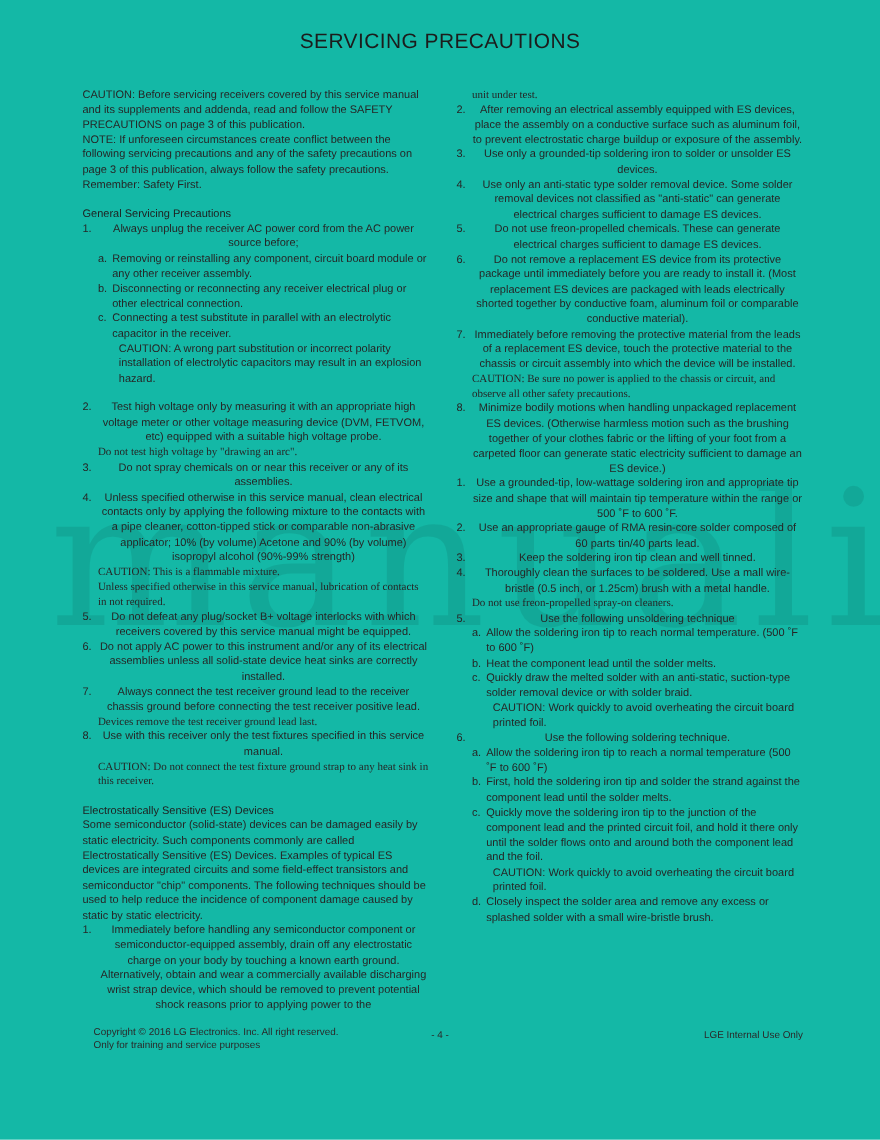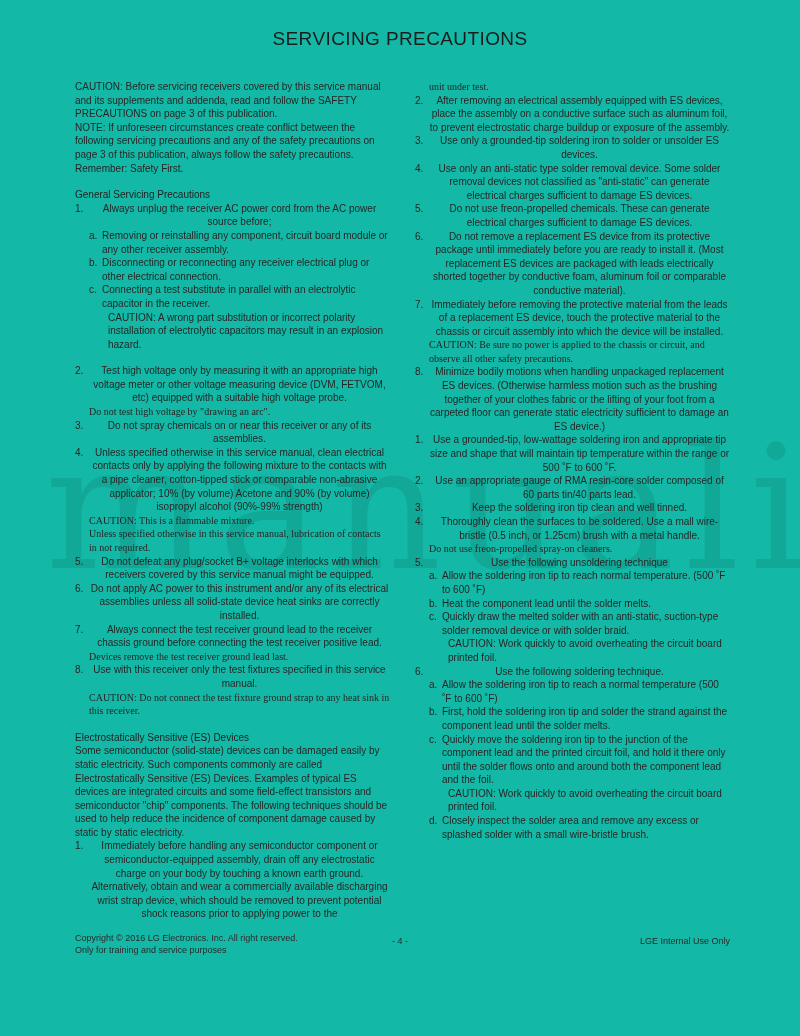--- a/index.html
+++ b/index.html
@@ -56,21 +56,21 @@
   .s-n1 { display:flex; }
   .s-n1 > .marker { flex:none; width:14px; }
   .s-n1 > .txt { flex:1;text-align:center; }
   .s-n2 { display:flex; padding-left:14px; }
   .s-n2 > .marker { flex:none; width:13px; }
   .s-n2 > .txt { flex:1; }
   .s-c1 { padding-left:14px;font-family:Liberation Serif, serif; }
   .s-c3 { padding-left:33px; }
   .footer-left {
     position:absolute;
-    left:75px; top:932px;
+    left:85px; top:932px;
     font-size:9px; line-height:12px;
     color:#2a2a2a;
   }
   .footer-center {
     position:absolute;
     left:0; top:936px; width:100%;
     text-align:center;
     font-size:9px;
     color:#2a2a2a;
   }

